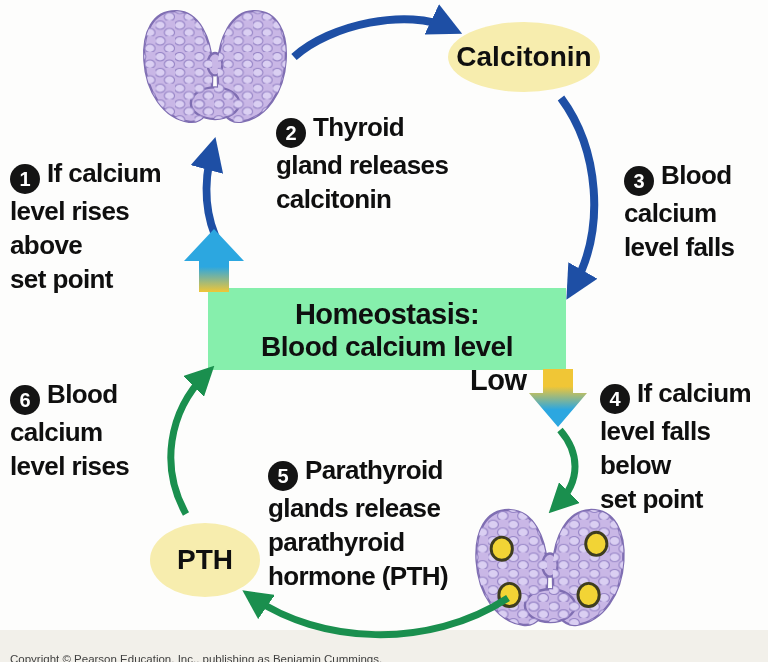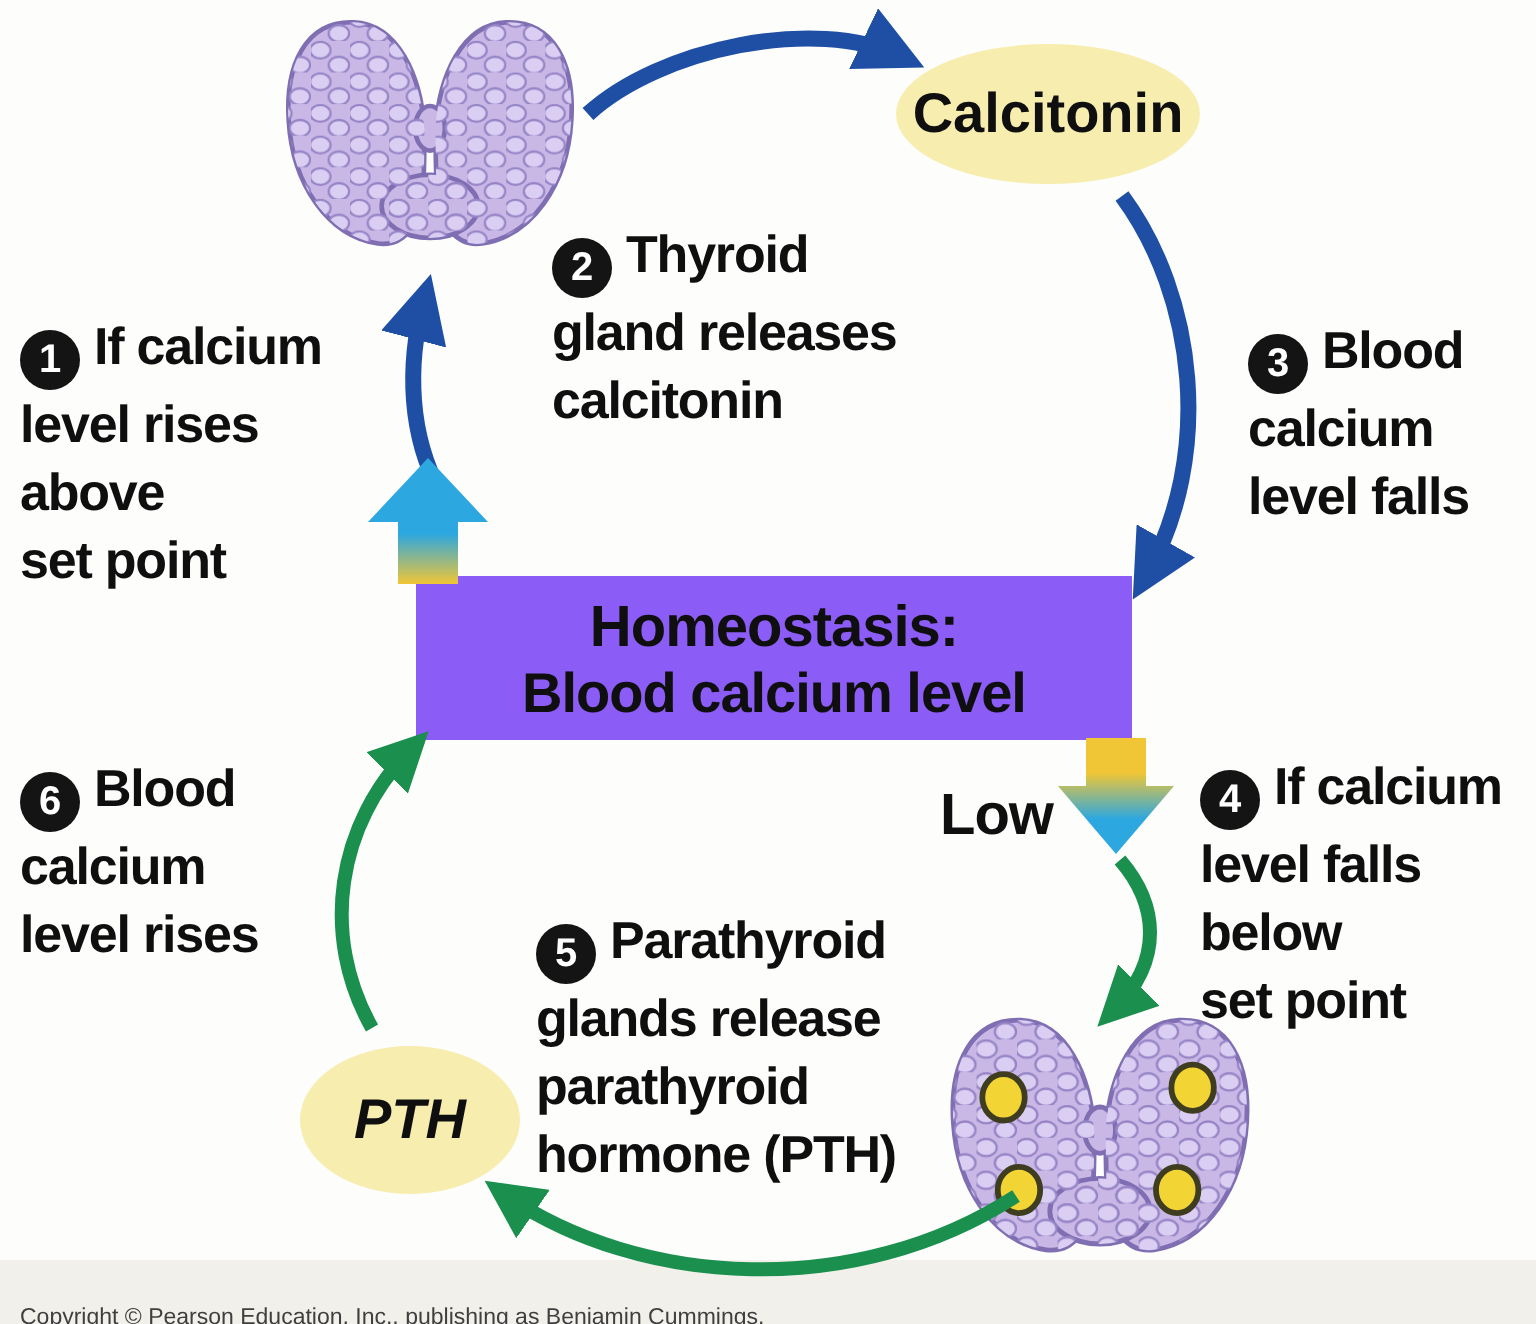--- a/index.html
+++ b/index.html
@@ -5,32 +5,32 @@
   html,body{margin:0;padding:0;background:#ffffff;}
   .canvas{
     position:relative;width:768px;height:662px;background:#fdfdfc;overflow:hidden;
     font-family:"Liberation Sans","DejaVu Sans",sans-serif;color:#0f0f0f;
   }
   .abs{position:absolute;}
   
   .bottom-strip{left:0;top:630px;width:768px;height:32px;background:#f2f0ea;z-index:0;}
   .copyright{left:10px;top:639px;font-size:11.5px;color:#3f3f3f;z-index:4;white-space:nowrap;margin-top:14px;}
   
-  .homeo-box{left:208px;top:288px;width:358px;height:82px;background:#8b5cf6;z-index:1;text-align:center;}
+  .homeo-box{left:208px;top:288px;width:358px;height:82px;background:#86efac;z-index:1;text-align:center;}
   .homeo-line1{margin-top:10px;font-size:29px;font-weight:700;letter-spacing:-0.5px;}
   .homeo-line2{font-size:28px;font-weight:700;letter-spacing:-0.5px;}
   
   .ellipse{border-radius:50%;background:#f7edae;display:flex;align-items:center;justify-content:center;
            font-weight:700;z-index:1;}
   .calcitonin{left:448px;top:22px;width:152px;height:70px;font-size:28px;}
-  .pth{left:150px;top:523px;width:110px;height:74px;font-size:28px;font-style:italic;}
+  .pth{left:150px;top:523px;width:110px;height:74px;font-size:28px;}
   
   .state-label{font-size:29px;font-weight:700;z-index:3;letter-spacing:-0.5px;}
   .high{left:236px;top:250px;}
-  .low{left:470px;top:392px;}
+  .low{left:470px;top:364px;}
   
   .step{z-index:3;font-size:26px;font-weight:700;line-height:34px;letter-spacing:-0.6px;}
   .step .line:empty{display:none;}
   .badge{display:inline-flex;align-items:center;justify-content:center;
          width:30px;height:30px;border-radius:50%;background:#141414;color:#ffffff;
          font-size:20px;font-weight:700;margin-right:7px;vertical-align:-4px;letter-spacing:0;}
   .step-1{left:10px;top:156px;}
   .step-2{left:276px;top:110px;}
   .step-3{left:624px;top:158px;}
   .step-4{left:600px;top:376px;}

